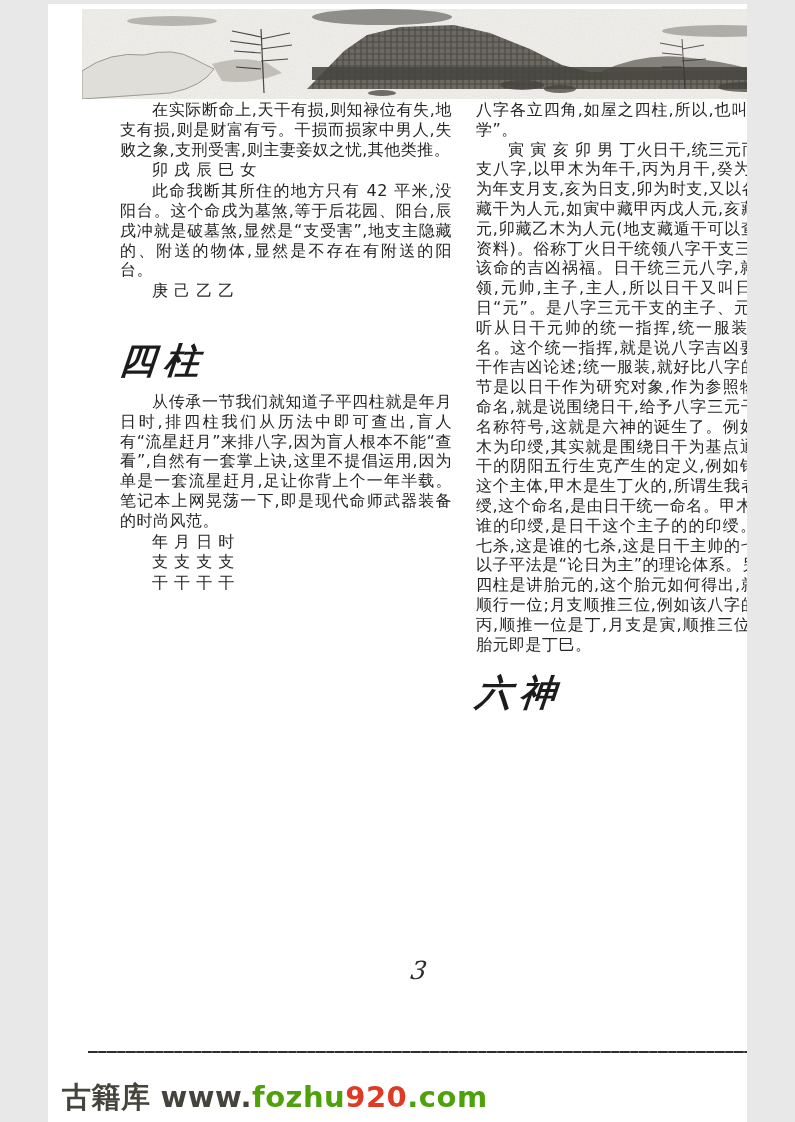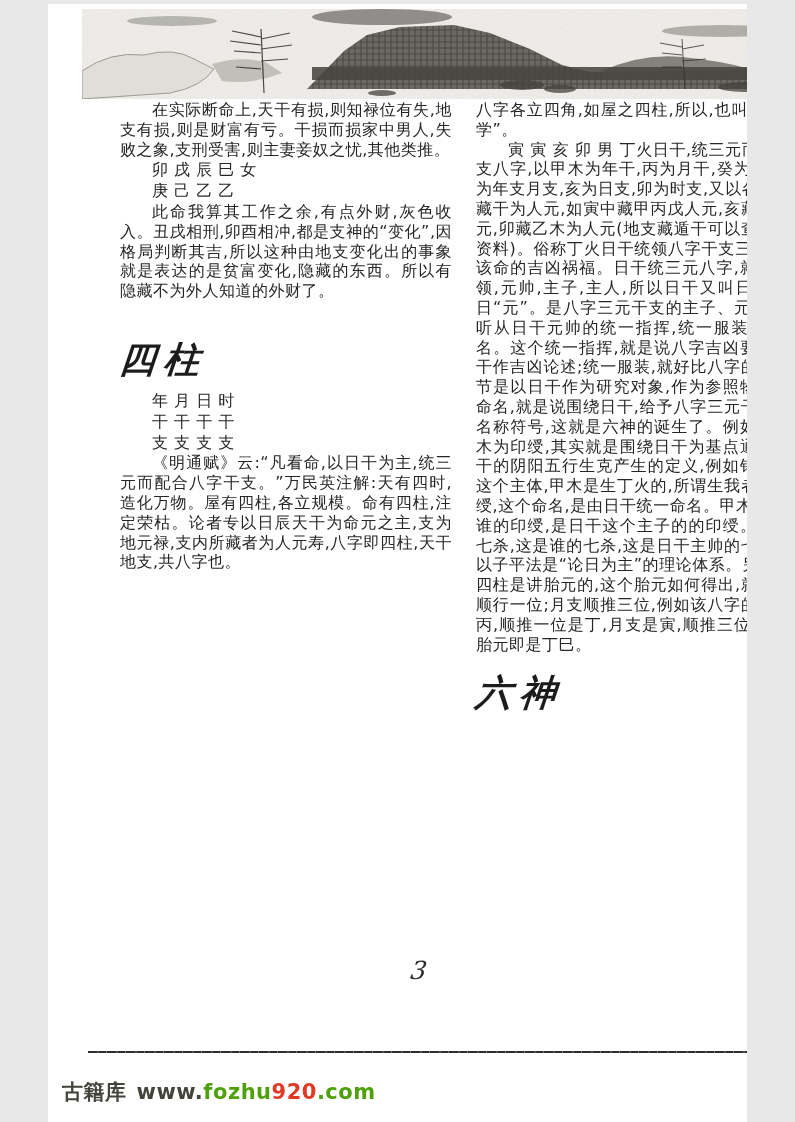--- a/index.html
+++ b/index.html
@@ -43,21 +43,21 @@
     font-family:"DejaVu Serif","Liberation Serif",serif;
     font-size:25px;font-style:italic;color:#2b2b2b;
     transform:skewX(-8deg);
   }
   .footer-rule{
     position:absolute;left:40px;top:1047px;width:722px;height:2px;
     background:repeating-linear-gradient(90deg,#2e2e2e 0 9px,#555 9px 11px,#2e2e2e 11px 18px,#777 18px 19px);
   }
   .watermark{
     position:absolute;left:14px;top:1074px;
-    font-size:21px;font-weight:bold;letter-spacing:0.5px;
+    font-size:29px;font-weight:bold;letter-spacing:0.5px;
     white-space:nowrap;
   }
   .wm-gray{color:#45443c;}
   .wm-green{color:#4ea10a;}
   .wm-red{color:#e03a24;}
   .wm-sitename{margin-right:10px;}
   
   .margin-marks-top{position:absolute;left:756px;top:95px;width:34px;height:200px;opacity:.55;}
   .margin-marks-bottom{position:absolute;left:752px;top:742px;width:40px;height:170px;opacity:.6;}
 </style>
@@ -109,28 +109,28 @@
         <ellipse cx="478" cy="80" rx="16" ry="4"></ellipse>
         <ellipse cx="300" cy="84" rx="14" ry="3"></ellipse>
         <ellipse cx="662" cy="78" rx="26" ry="5"></ellipse>
       </g>
     </svg>
   </div>
 
   <div class="col col-left">
       <div class="block b-p">在实际断命上,天干有损,则知禄位有失,地支有损,则是财富有亏。干损而损家中男人,失败之象,支刑受害,则主妻妾奴之忧,其他类推。</div>
       <div class="block b-pillars">卯 戌 辰 巳 女</div>
+      <div class="block b-p">此命我断其所住的地方只有 42 平米,没阳台。这个命戌为墓煞,等于后花园、阳台,辰戌冲就是破墓煞,显然是“支受害”,地支主隐藏的、附送的物体,显然是不存在有附送的阳台。</div>
       <div class="block b-pillars">庚 己 乙 乙</div>
-      <div class="block b-p">此命我算其工作之余,有点外财,灰色收入。丑戌相刑,卯酉相冲,都是支神的“变化”,因格局判断其吉,所以这种由地支变化出的事象就是表达的是贫富变化,隐藏的东西。所以有隐藏不为外人知道的外财了。</div>
       <div class="block b-gap"></div>
       <div class="block b-heading">四柱</div>
+      <div class="block b-p">从传承一节我们就知道子平四柱就是年月日时,排四柱我们从历法中即可查出,盲人有“流星赶月”来排八字,因为盲人根本不能“查看”,自然有一套掌上诀,这里不提倡运用,因为单是一套流星赶月,足让你背上个一年半载。笔记本上网晃荡一下,即是现代命师武器装备的时尚风范。</div>
       <div class="block b-pillars">年  月  日  时</div>
+      <div class="block b-pillars">支  支  支  支</div>
       <div class="block b-pillars">干  干  干  干</div>
-      <div class="block b-pillars">支  支  支  支</div>
-      <div class="block b-p">《明通赋》云:“凡看命,以日干为主,统三元而配合八字干支。”万民英注解:天有四时,造化万物。屋有四柱,各立规模。命有四柱,注定荣枯。论者专以日辰天干为命元之主,支为地元禄,支内所藏者为人元寿,八字即四柱,天干地支,共八字也。</div>
     </div>
 
   <div class="col col-right">
       <div class="block b-p-flush">八字各立四角,如屋之四柱,所以,也叫“四柱命学”。</div>
       <div class="block b-p">寅 寅 亥 卯  男  丁火日干,统三元而配合干支八字,以甲木为年干,丙为月干,癸为时干,寅为年支月支,亥为日支,卯为时支,又以各地支所藏干为人元,如寅中藏甲丙戊人元,亥藏甲壬人元,卯藏乙木为人元(地支藏遁干可以查阅相关资料)。俗称丁火日干统领八字干支三元,勾勒该命的吉凶祸福。日干统三元八字,就好比统领,元帅,主子,主人,所以日干又叫日“主”、日“元”。是八字三元干支的主子、元帅,都得听从日干元帅的统一指挥,统一服装,统一命名。这个统一指挥,就是说八字吉凶要围绕日干作吉凶论述;统一服装,就好比八字的具体细节是以日干作为研究对象,作为参照物。统一命名,就是说围绕日干,给予八字三元干支一个名称符号,这就是六神的诞生了。例如年干甲木为印绶,其实就是围绕日干为基点通过对日干的阴阳五行生克产生的定义,例如针对丁火这个主体,甲木是生丁火的,所谓生我者即为印绶,这个命名,是由日干统一命名。甲木印绶,是谁的印绶,是日干这个主子的的印绶。癸水是七杀,这是谁的七杀,这是日干主帅的七杀。所以子平法是“论日为主”的理论体系。另外禄命四柱是讲胎元的,这个胎元如何得出,就是月干顺行一位;月支顺推三位,例如该八字的月干是丙,顺推一位是丁,月支是寅,顺推三位则是巳,胎元即是丁巳。</div>
       <div class="block b-heading">六神</div>
     </div>
 
   <svg class="margin-marks-top" viewBox="0 0 34 200">
     <g fill="#9a9a94">

